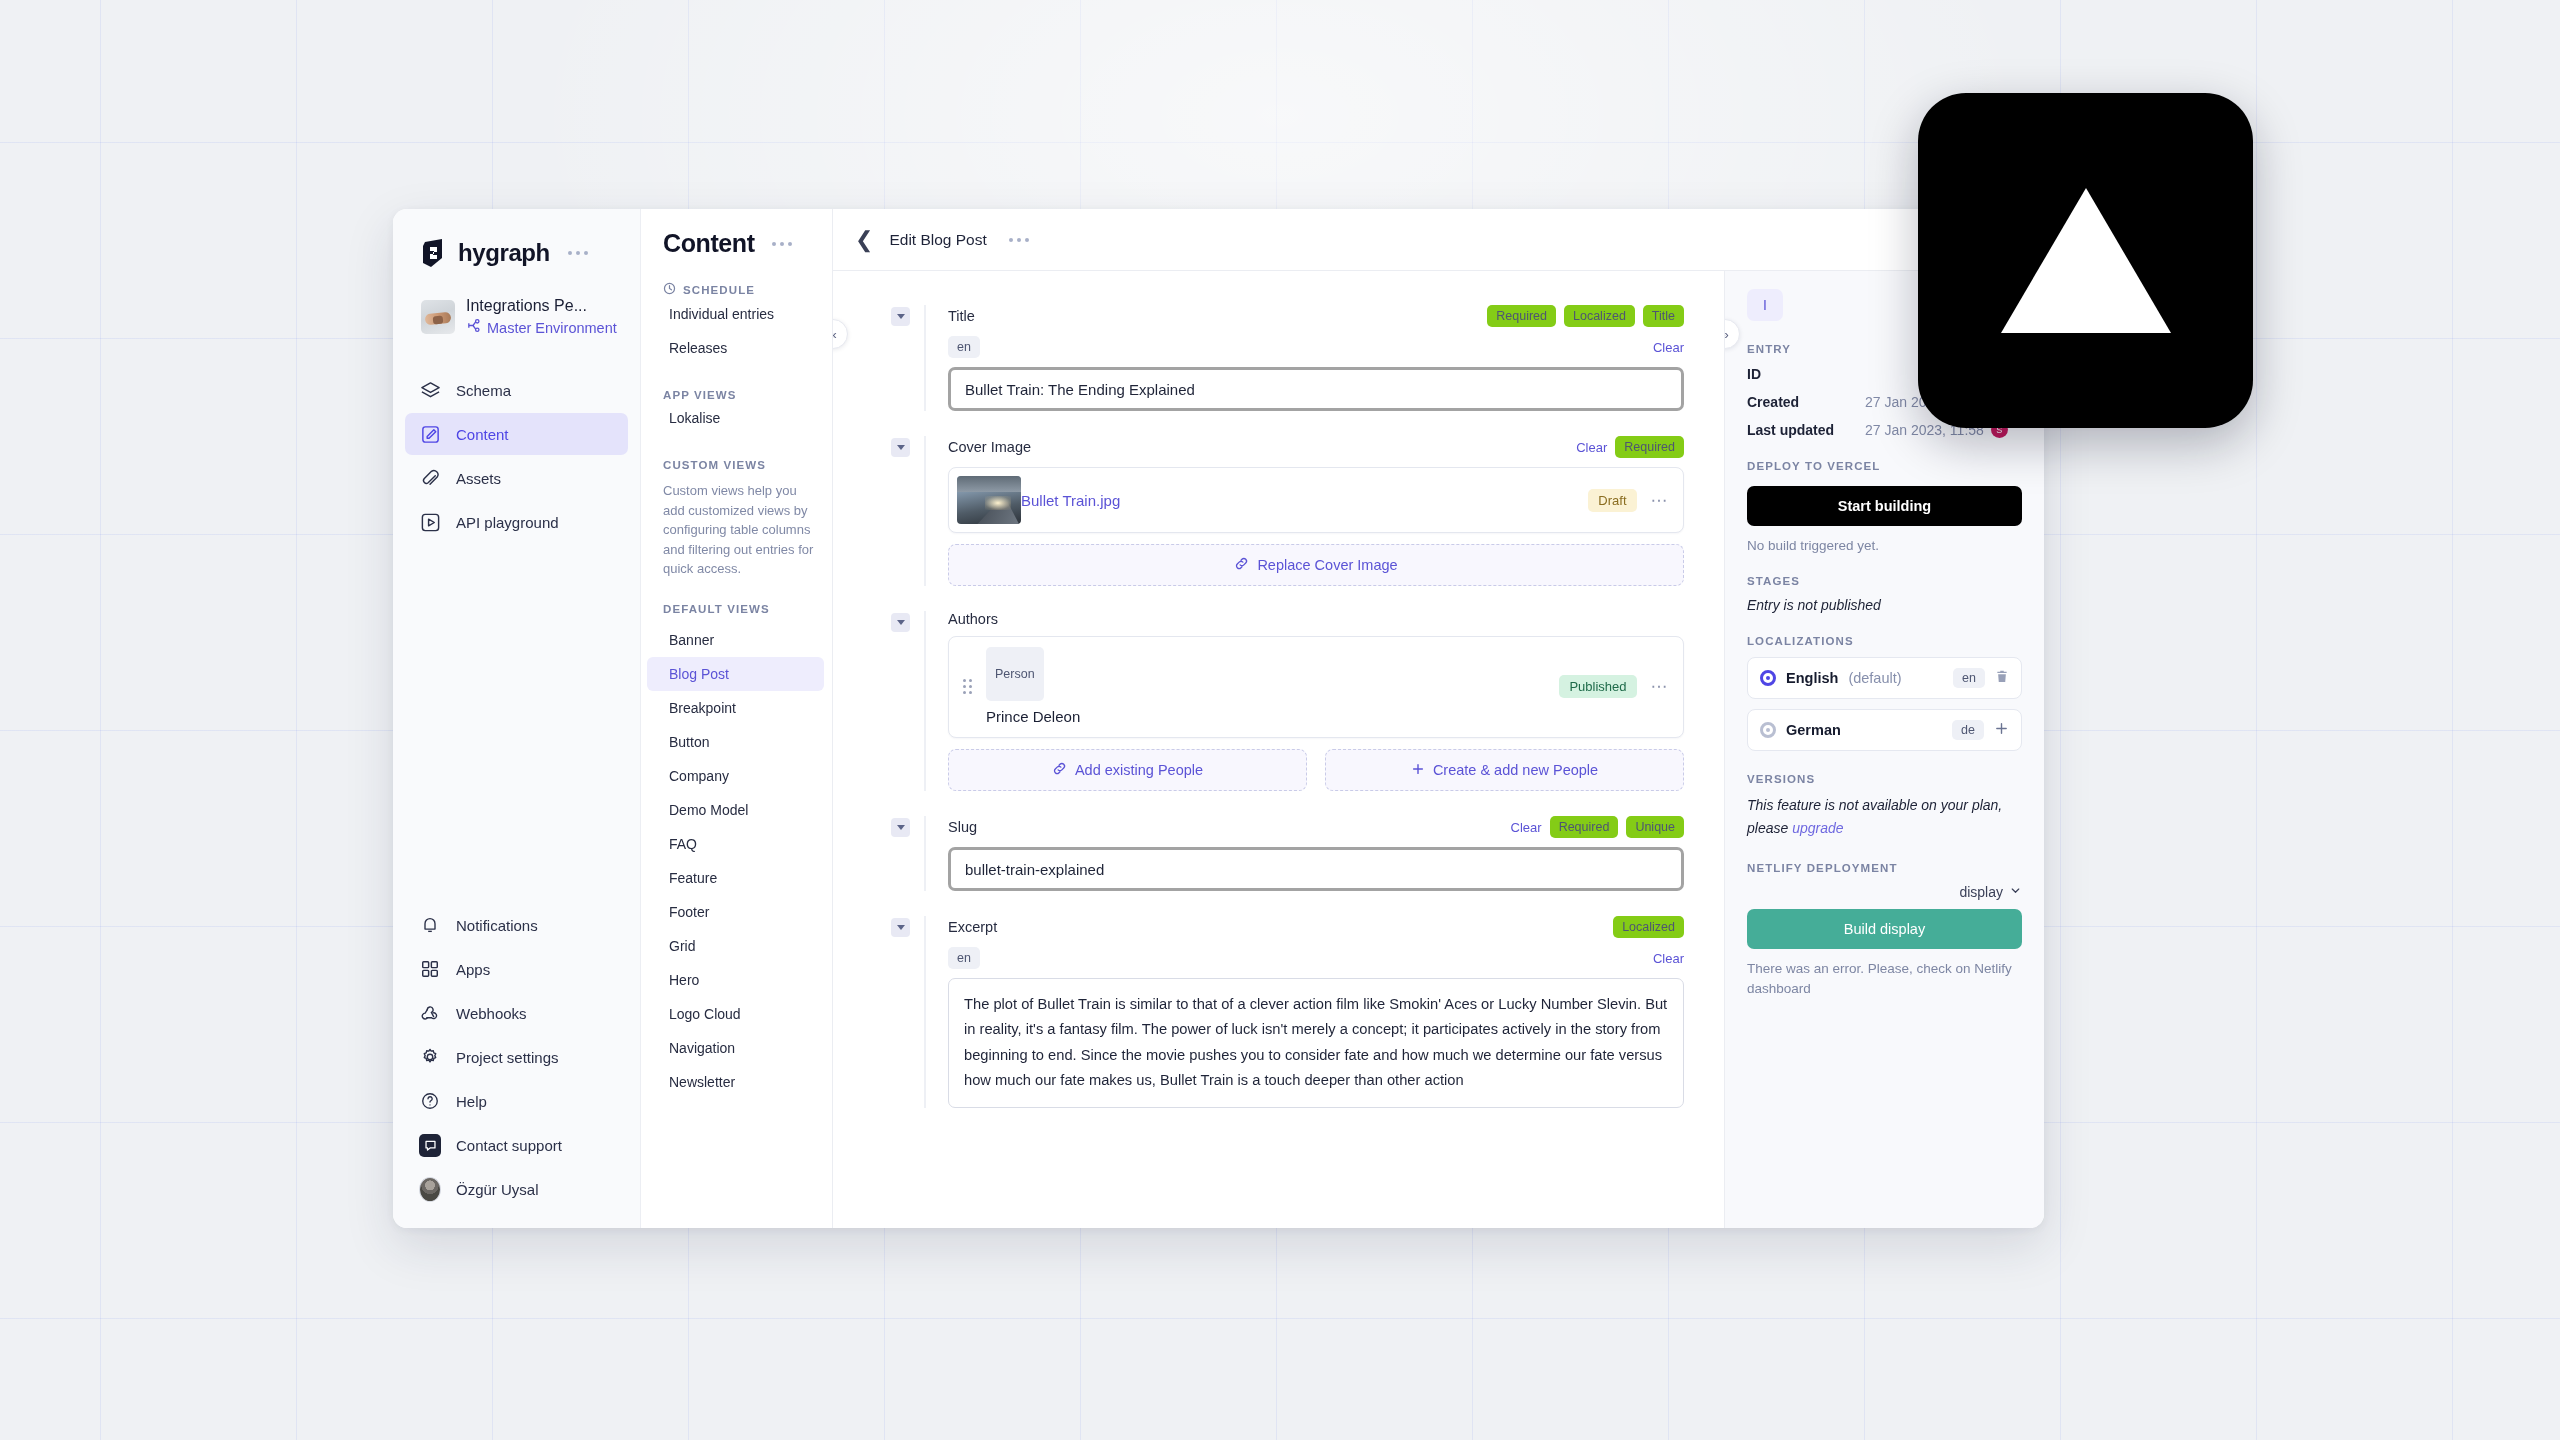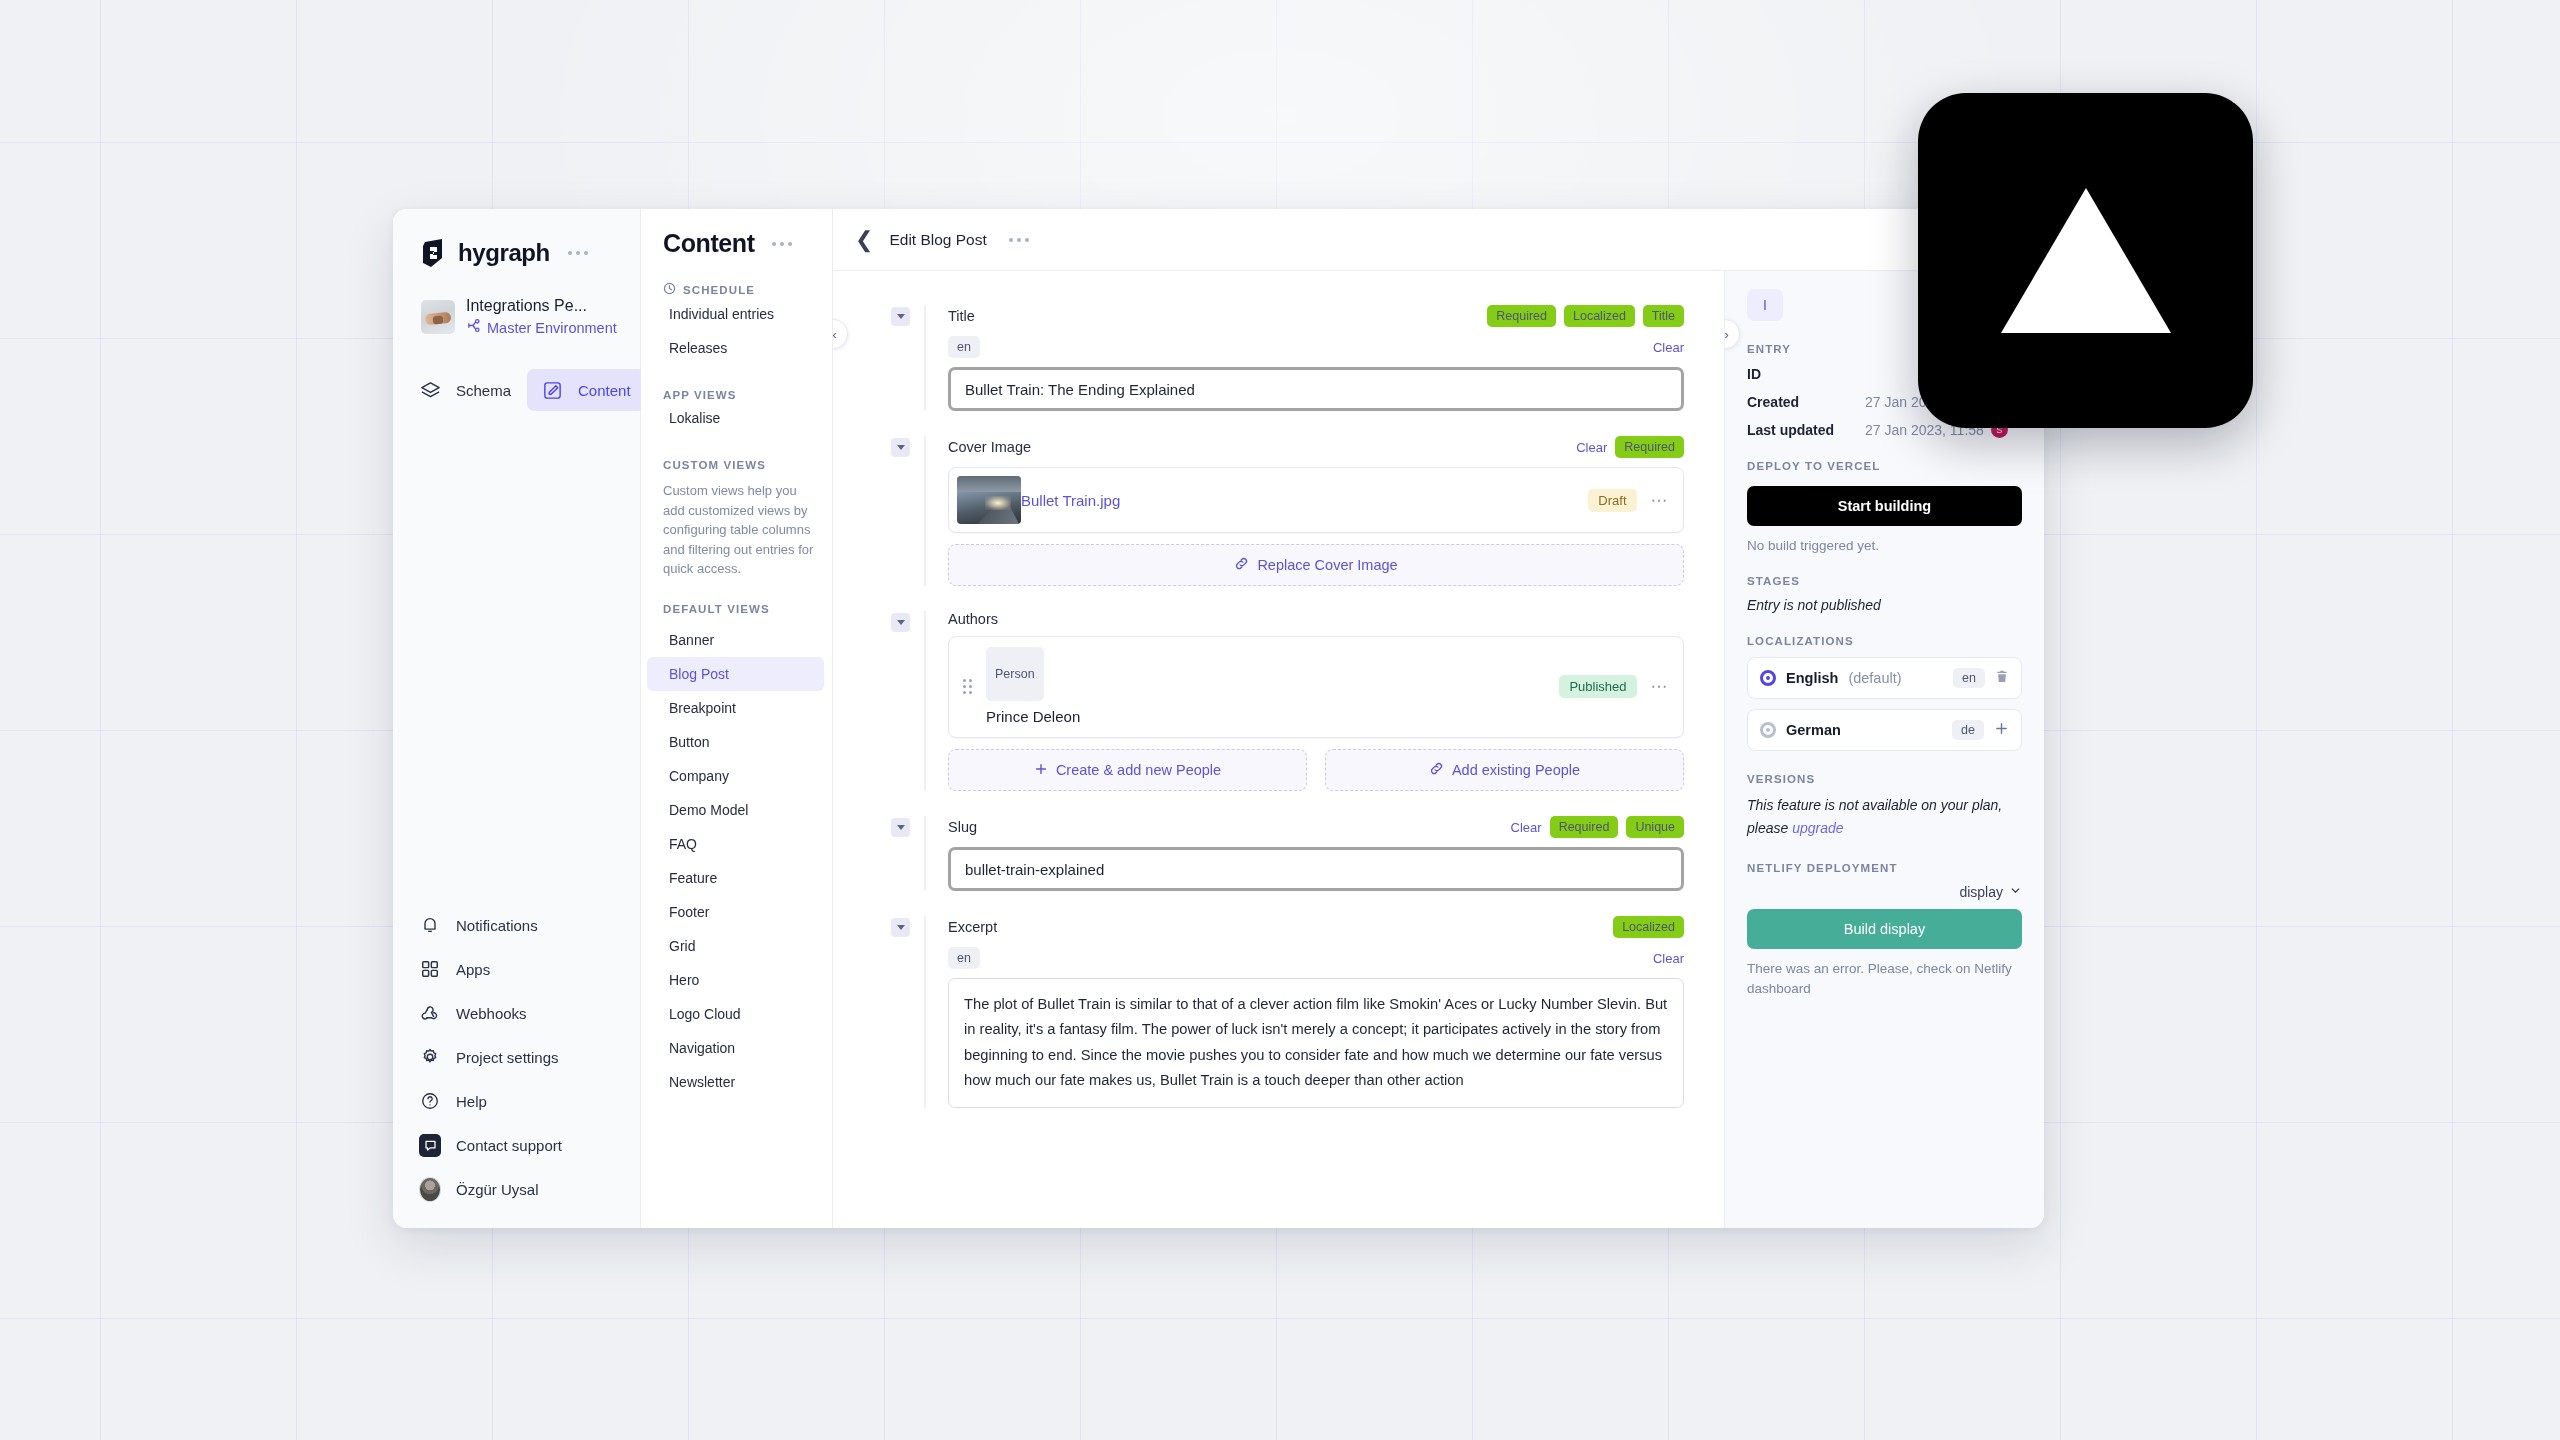--- a/index.html
+++ b/index.html
@@ -62,21 +62,21 @@
   }
   .project-thumb::after{
     content:""; position:absolute; left:12px; top:16px; width:10px;height:8px;
     background:#8d6248; border-radius:3px; transform: rotate(-6deg);
   }
   .project-meta { display:flex; flex-direction:column; gap:3px; }
   .project-name { font-size:16px; color:#1b1f35; font-weight:400; }
   .env-row { display:flex; align-items:center; gap:6px; }
   .env-name { font-size:14.5px; color:#5b53d6; }
 
-  .nav-main { margin-top: 32px; display:flex; flex-direction:row; gap:2px; padding: 0 12px; }
+  .nav-main { margin-top: 32px; display:flex; flex-direction:column; gap:2px; padding: 0 12px; }
   .nav-item {
     display:flex; align-items:center; gap:15px;
     height: 42px; padding: 0 14px; border-radius:7px;
     color:#2b3048; font-size:15px; cursor:pointer;
   }
   .nav-item.active { background:#e4e3fb; color:#4f46e5; }
   .nav-icon { width:22px;height:22px;flex:0 0 22px; display:flex;align-items:center;justify-content:center;}
 
   .nav-bottom { margin-top:auto; display:flex; flex-direction:column; gap:2px; padding: 0 12px 18px; }
   .support-icon {
@@ -584,34 +584,34 @@
                   <span class="entry-name">Prince Deleon</span>
                 </span>
                 <span class="asset-right">
                   <span class="badge-published">Published</span>
                   <span class="dots-v">⋯</span>
                 </span>
               </div>
               <div class="dashed-row">
                 <div class="dashed-btn">
                   <span>
-                    <svg width="14" height="14" viewBox="0 0 16 16" fill="none" stroke="#5b53d6" stroke-width="1.6" stroke-linecap="round">
-                      <path d="M8 3v10M3 8h10"></path>
-                    </svg>
-                  </span>
-                  <span>Create &amp; add new People</span>
-                </div>
-                <div class="dashed-btn">
-                  <span>
                     <svg width="15" height="15" viewBox="0 0 16 16" fill="none" stroke="#5b53d6" stroke-width="1.4" stroke-linecap="round">
                       <path d="M6.5 9.5a2.8 2.8 0 0 0 4 0l2-2a2.8 2.8 0 1 0-4-4l-1 1"></path>
                       <path d="M9.5 6.5a2.8 2.8 0 0 0-4 0l-2 2a2.8 2.8 0 1 0 4 4l1-1"></path>
                     </svg>
                   </span>
                   <span>Add existing People</span>
+                </div>
+                <div class="dashed-btn">
+                  <span>
+                    <svg width="14" height="14" viewBox="0 0 16 16" fill="none" stroke="#5b53d6" stroke-width="1.6" stroke-linecap="round">
+                      <path d="M8 3v10M3 8h10"></path>
+                    </svg>
+                  </span>
+                  <span>Create &amp; add new People</span>
                 </div>
               </div>
             </div>
           </div>
 
           <div class="field-block">
             <span class="collapse-toggle">
                 <i class="caret-down"></i>
               </span>
             <div class="field-body">

